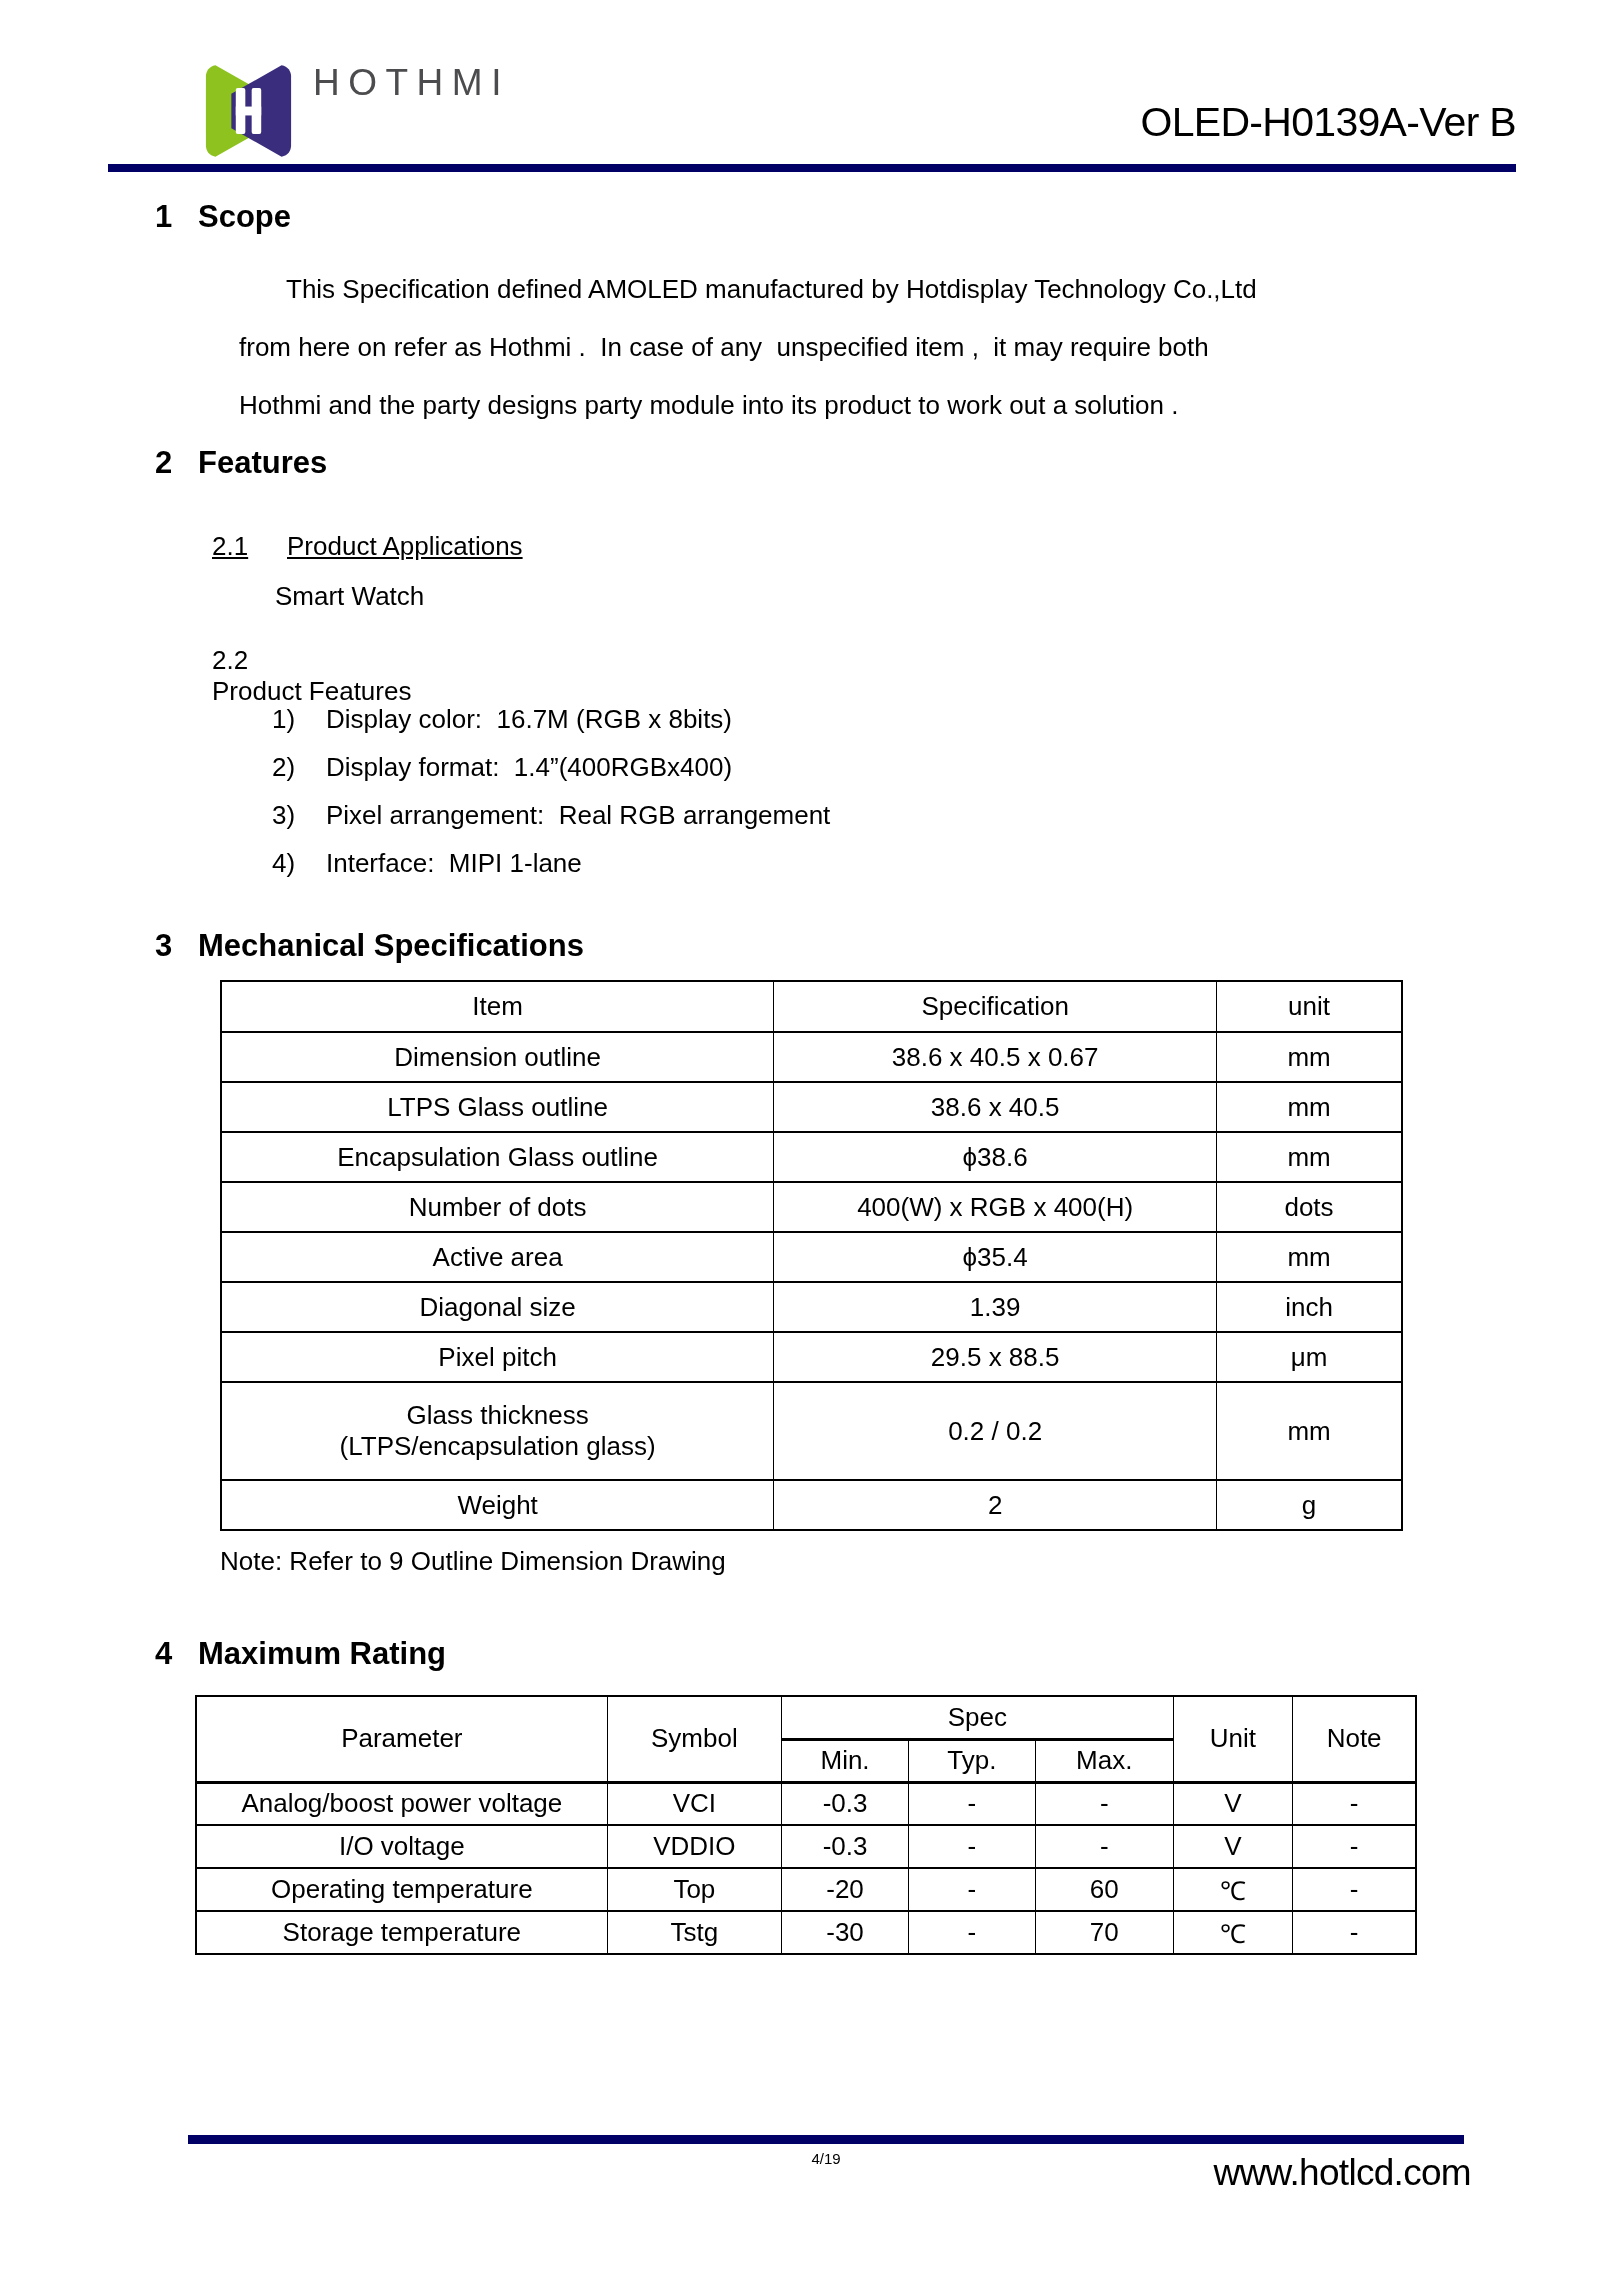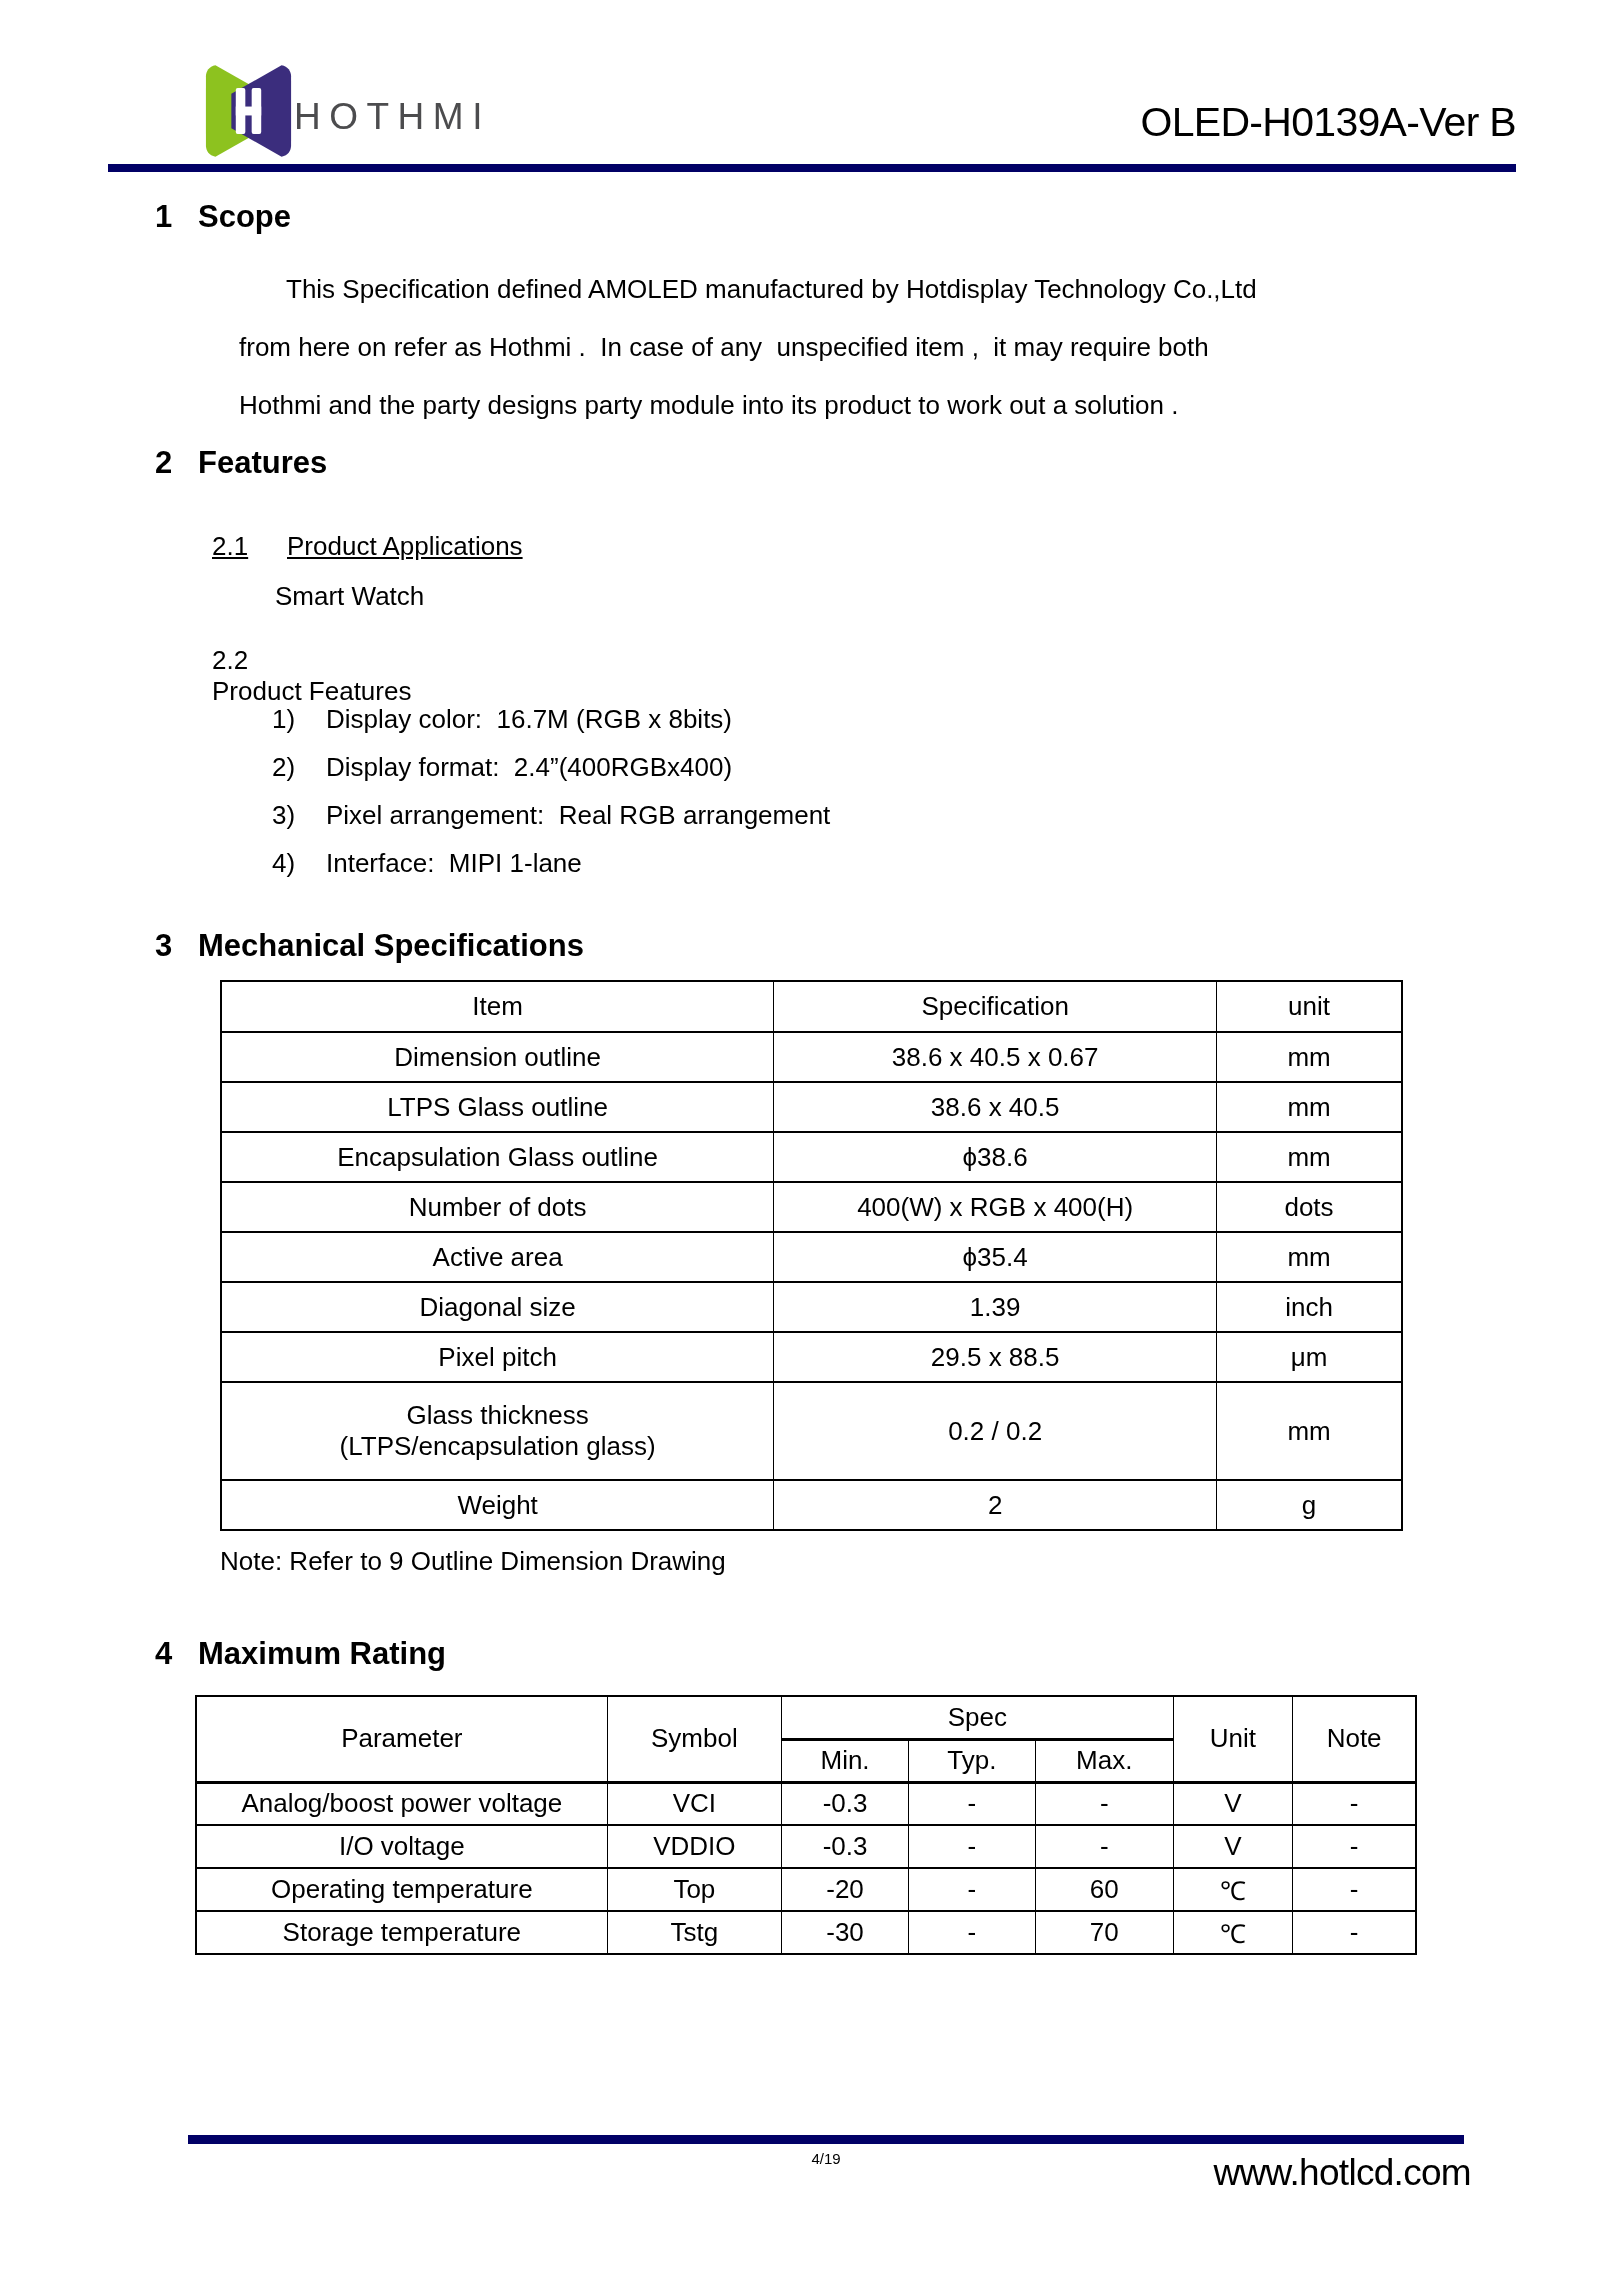--- a/index.html
+++ b/index.html
@@ -15,21 +15,21 @@
     width:1623px;height:2295px;
     background:#fff;color:#000;
     font-family:"Liberation Sans",sans-serif;
     overflow:hidden;
   }
   .pre{white-space:pre-wrap;}
 
   
   .header{position:absolute;left:108px;top:62px;width:1408px;}
   .header-row{display:flex;justify-content:space-between;align-items:flex-end;}
-  .logo{display:flex;align-items:flex-end;gap:1px;margin-left:96px;}
+  .logo{display:flex;align-items:flex-start;gap:20px;margin-left:96px;}
   .logo-mark{width:89px;height:98px;display:block;}
   .logo-mark .lg{fill:var(--logo-green);}
   .logo-mark .lp{fill:var(--logo-purple);}
   .logo-mark .wh{fill:#ffffff;}
   .brand{
     font-size:37px;color:var(--brand-gray);
     letter-spacing:8.5px;padding-bottom:22px;font-weight:normal;
   }
   .product{
     font-size:41px;letter-spacing:-0.7px;font-weight:500;
@@ -129,21 +129,21 @@
     <span>Product Features</span>
   </div>
 
   <div class="flist">
     <div class="li">
       <span class="num">1)</span>
       <span class="pre">Display color:  16.7M (RGB x 8bits)</span>
     </div>
     <div class="li">
       <span class="num">2)</span>
-      <span class="pre">Display format:  2.4”(400RGBx400)</span>
+      <span class="pre">Display format:  1.4”(400RGBx400)</span>
     </div>
     <div class="li">
       <span class="num">3)</span>
       <span class="pre">Pixel arrangement:  Real RGB arrangement</span>
     </div>
     <div class="li">
       <span class="num">4)</span>
       <span class="pre">Interface:  MIPI 1-lane</span>
     </div>
   </div>

